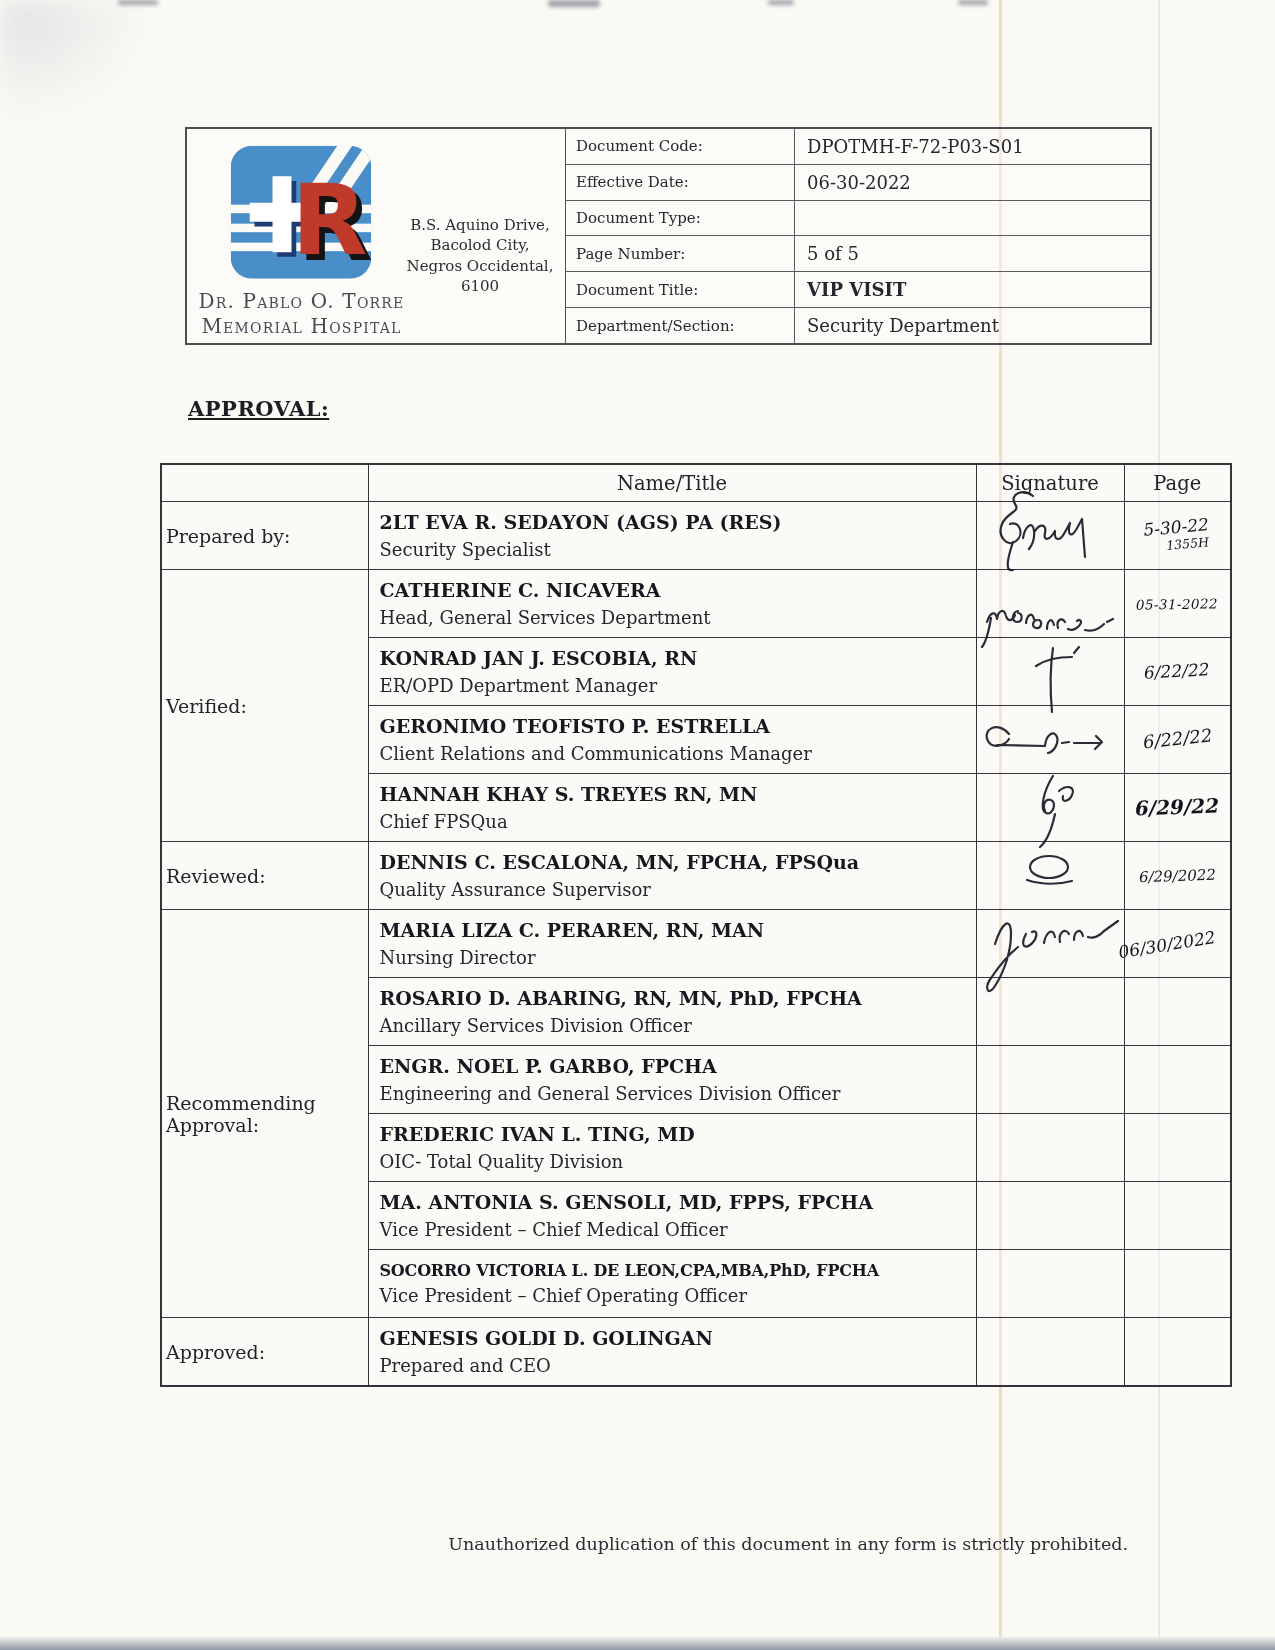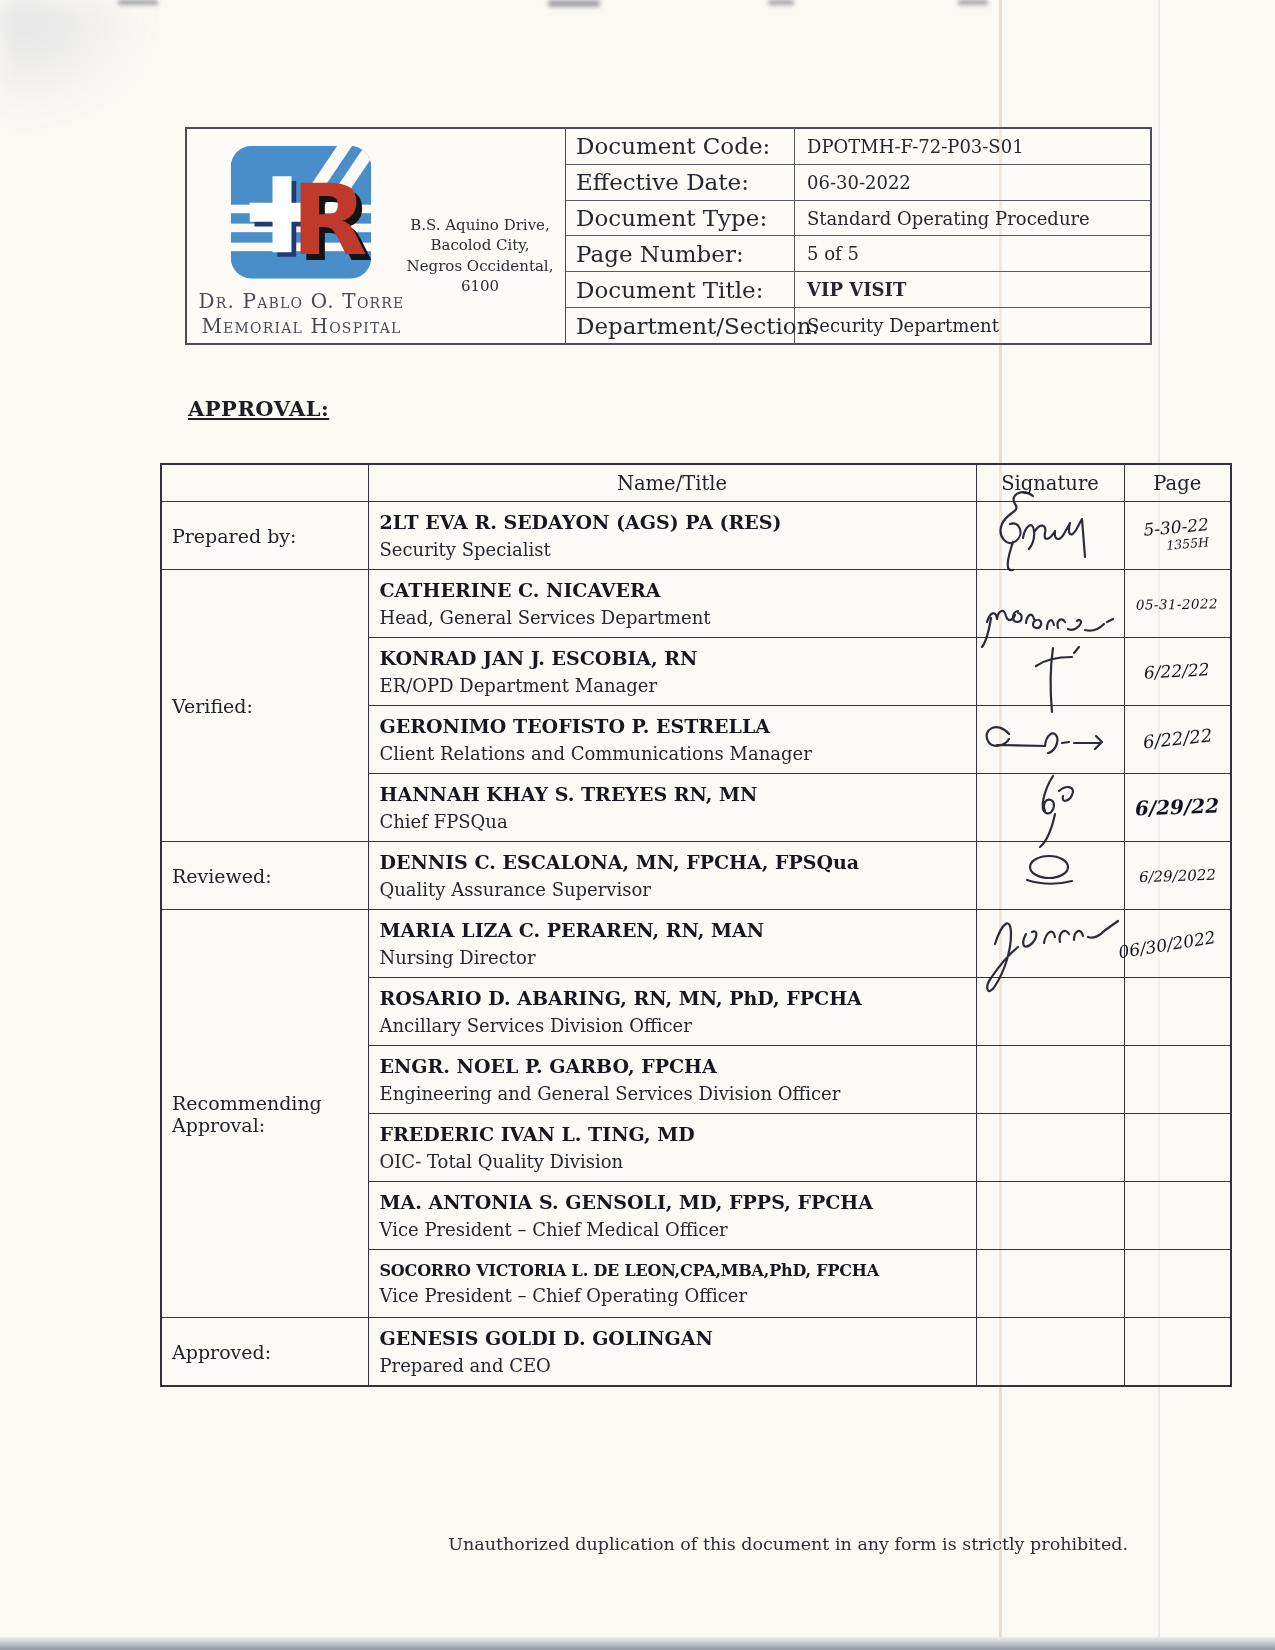--- a/index.html
+++ b/index.html
@@ -25,36 +25,36 @@
   .dh-left { position:relative; width:378px; border-right:1.6px solid #4c4c55; flex:none; }
   .logo-svg { position:absolute; left:38px; top:13px; }
   .hospital-name { position:absolute; left:-8px; top:160px; width:245px; text-align:center;
     font-variant:small-caps; color:#4b4b58; font-size:20px; line-height:1.25; letter-spacing:1.2px; }
   .hospital-address { position:absolute; left:218px; top:86px; width:150px; text-align:center;
     font-size:15px; line-height:1.35; color:#2c2c34; }
   .dh-right { flex:1; display:flex; flex-direction:column; }
   .meta-row { flex:1; display:flex; border-bottom:1.4px solid #5a5a62; }
   .meta-row:last-child { border-bottom:none; }
   .meta-label { width:218px; flex:none; border-right:1.4px solid #5a5a62;
-    display:flex; align-items:center; padding-left:10px; font-size:23px;text-align:center; }
+    display:flex; align-items:center; padding-left:10px; font-size:15px;text-align:center; }
   .meta-value { flex:1; display:flex; align-items:center; padding-left:12px; font-size:18px; }
   .meta-row.title-row .meta-value { font-weight:bold; }
 
   
   .approval-heading { position:absolute; left:188px; top:396px; font-size:21px; font-weight:bold;
     text-decoration:underline; letter-spacing:0.5px; color:#1d1d26; }
 
   
   table.approval { position:absolute; left:160px; top:463px; border-collapse:collapse;
     table-layout:fixed; width:1070px; background:rgba(255,255,255,0.25); }
   table.approval, table.approval th, table.approval td { border:1.6px solid #33333c; }
   table.approval { border-width:2px; }
   table.approval th { height:34px; font-weight:normal; font-size:19.5px; text-align:center; color:#22222b; }
   table.approval td { height:65px; vertical-align:middle; position:relative; overflow:visible; }
-  td.group-cell { padding-left:10px; font-size:19px; vertical-align:middle; color:#22222b; }
+  td.group-cell { padding-left:4px; font-size:19px; vertical-align:middle; color:#22222b; }
   td.name-cell { padding-left:11px; padding-right:4px; }
   .approver-name { display:block; font-weight:bold; font-size:19px; line-height:1.45; color:#17171f; }
   .approver-name.condensed { font-size:16px; letter-spacing:-0.2px; }
   .approver-title { display:block; font-size:18px; line-height:1.4; color:#26262e; }
   td.sig-cell, td.date-cell { text-align:center; }
   .sig-wrap { position:absolute; pointer-events:none; }
   .sig-wrap svg path, .sig-wrap svg ellipse { fill:none; stroke:#1a1a28; stroke-width:2.2;
     stroke-linecap:round; stroke-linejoin:round; opacity:0.92; }
   .hand { font-style:italic; color:#13131e; display:inline-block; line-height:1.05; }
   .hand .l2 { display:block; font-size:12.5px; margin-left:20px; margin-top:1px; }
@@ -124,21 +124,20 @@
       <div class="meta-row">
         <div class="meta-label">Document Code:</div>
         <div class="meta-value">DPOTMH-F-72-P03-S01</div>
       </div>
       <div class="meta-row">
         <div class="meta-label">Effective Date:</div>
         <div class="meta-value">06-30-2022</div>
       </div>
       <div class="meta-row">
         <div class="meta-label">Document Type:</div>
-        <div class="meta-value">Standard Operating Procedure</div>
       </div>
       <div class="meta-row">
         <div class="meta-label">Page Number:</div>
         <div class="meta-value">5 of 5</div>
       </div>
       <div class="meta-row title-row">
         <div class="meta-label">Document Title:</div>
         <div class="meta-value">VIP VISIT</div>
       </div>
       <div class="meta-row">

